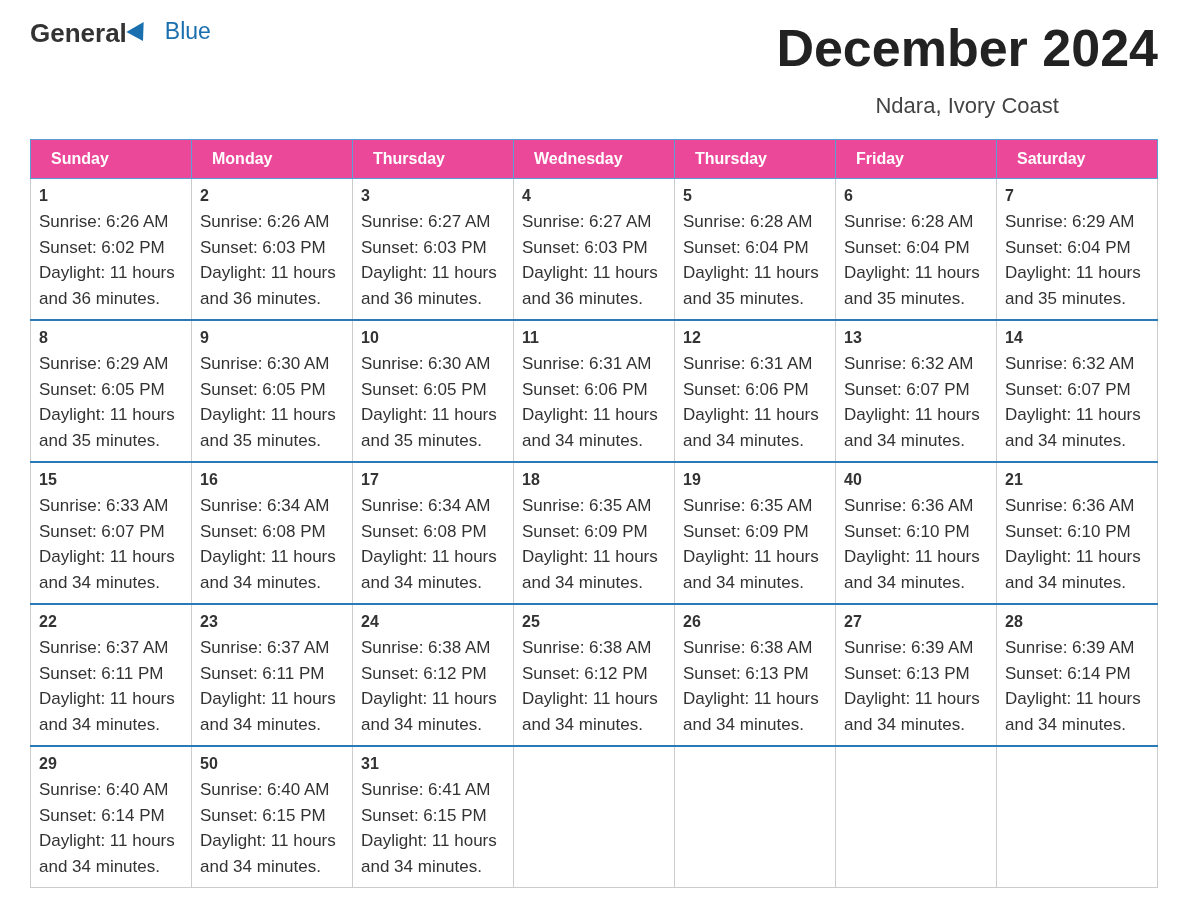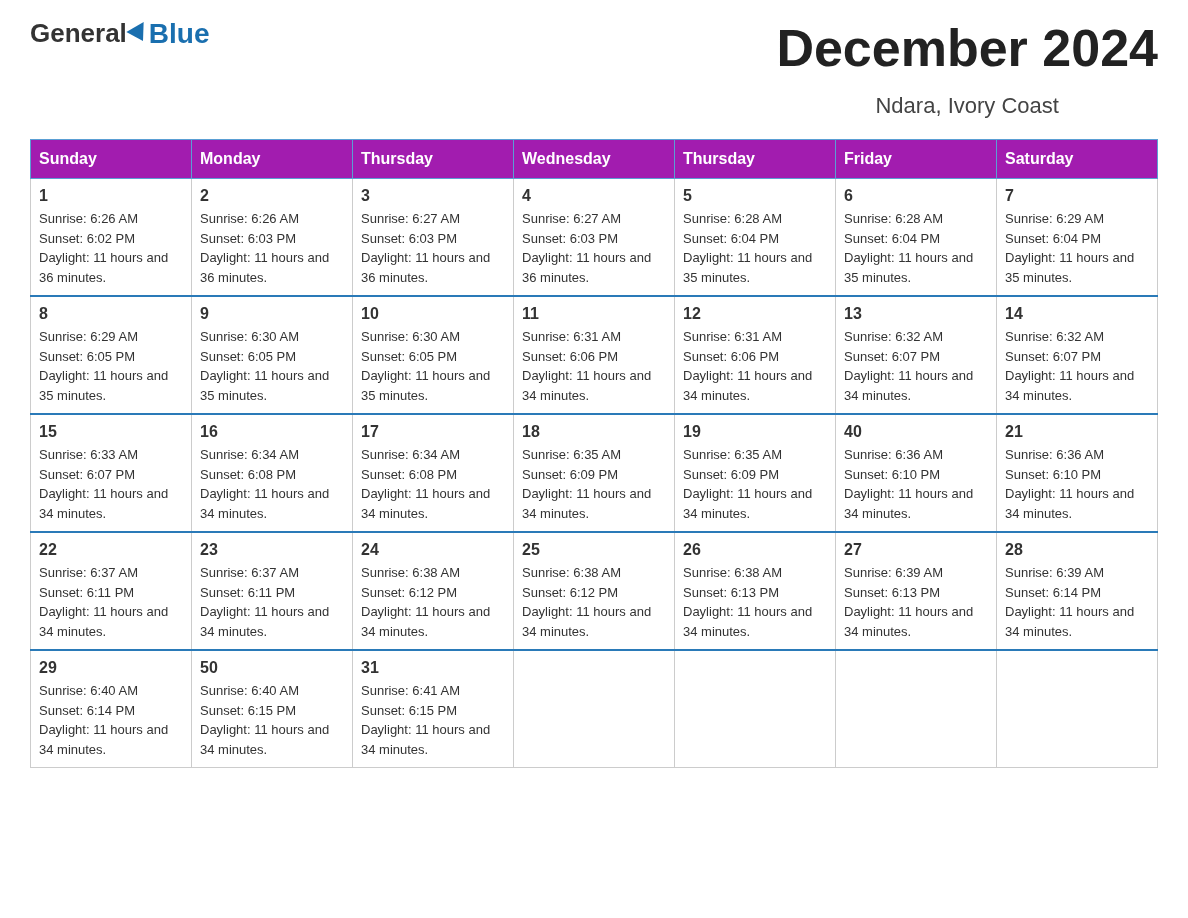--- a/index.html
+++ b/index.html
@@ -35,25 +35,25 @@
       width: 0;
       height: 0;
       border-left: 10px solid transparent;
       border-right: 10px solid transparent;
       border-top: 16px solid #1a6faf;
       margin-left: 2px;
       margin-bottom: 4px;
       transform: rotate(-30deg);
     }
     .logo-subtitle {
-      font-size: 28px;
-      font-weight: bold;
+      font-size: 23px;
+      font-weight: normal;
       color: #1a6faf;
       margin-top: -2px;
-      margin-left: 0;
+      margin-left: 16px;
     }
     .title-area {
       text-align: center;
     }
     .month-title {
       font-size: 52px;
       font-weight: bold;
       color: #222;
       line-height: 1.1;
     }
@@ -61,23 +61,23 @@
       font-size: 22px;
       color: #444;
       margin-top: 16px;
     }
     .calendar {
       width: 100%;
       border-collapse: collapse;
       border: 1px solid #aaa;
     }
     .calendar thead tr th {
-      background-color: #a21caf;
+      background-color: #ec4899;
       color: #fff;
-      padding: 10px 8px;
+      padding: 10px 20px;
       font-size: 16px;
       font-weight: bold;
       text-align: left;
       border: 1px solid #5a9fd4;
     }
     .calendar tbody tr td {
       vertical-align: top;
       padding: 8px;
       border: 1px solid #ccc;
       width: calc(100% / 7);
@@ -86,21 +86,21 @@
     .calendar tbody tr td.empty {
       background: #fff;
     }
     .day-number {
       font-size: 16px;
       font-weight: bold;
       color: #333;
       margin-bottom: 4px;
     }
     .day-info {
-      font-size: 13px;
+      font-size: 17px;
       color: #333;
       line-height: 1.5;
     }
     .row-divider td {
       border-top: 2px solid #2a7ab8 !important;
     }
   </style>
 </head>
 <body>
 

